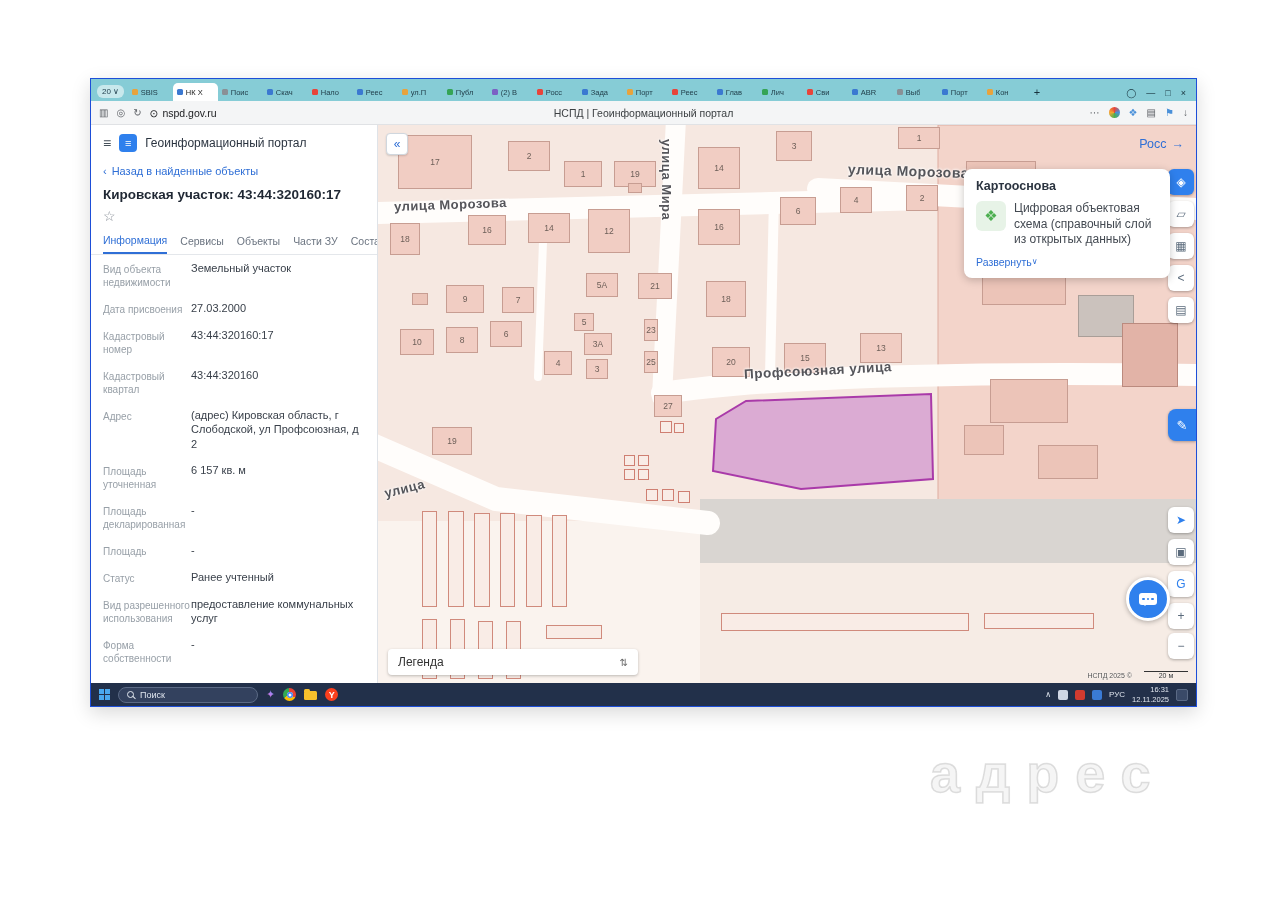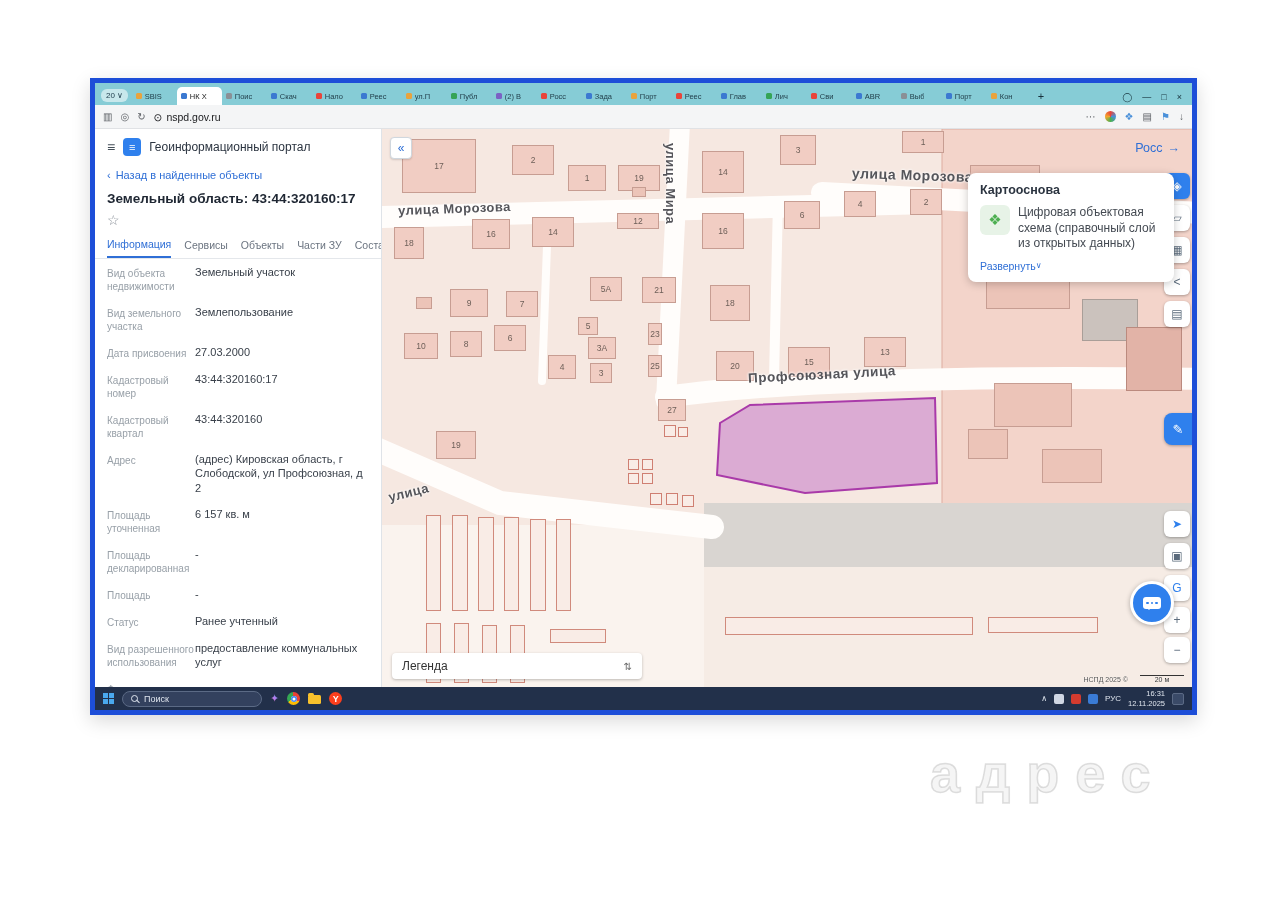--- a/index.html
+++ b/index.html
@@ -1,19 +1,19 @@
 <!DOCTYPE html>
 <html><head>
 <meta charset="utf-8">
 <style>
   * { margin:0; padding:0; box-sizing:border-box; }
   body { font-family:"Liberation Sans", sans-serif; background:#fff; }
   .page { position:relative; width:1280px; height:905px; background:#fff; overflow:hidden; }
 
-  .browser { position:absolute; left:90px; top:78px; width:1107px; border:5px solid #1d4ed8;
+  .browser { position:absolute; left:90px; top:78px; width:1107px; border:1px solid #1d4ed8;
              box-shadow:0 6px 18px rgba(0,0,0,.15); background:#7f1d1d; }
 
   
   .tabbar { height:22px; background:#86ccd6; display:flex; align-items:flex-end; padding:0 4px; }
   .tabchip { display:flex; align-items:center; gap:2px; background:rgba(255,255,255,.55); border-radius:6px;
              font-size:8px; color:#1d3b4a; padding:2px 5px; margin:0 4px 3px 2px; }
   .tab { display:flex; align-items:center; gap:3px; width:45px; height:18px; padding:0 4px; overflow:hidden;
          font-size:7.5px; color:#1e3a46; border-radius:5px 5px 0 0; flex:0 0 auto; }
   .tab.active { background:#fff; color:#222; }
   .fav { width:6px; height:6px; border-radius:1.5px; flex:0 0 auto; }
@@ -217,20 +217,21 @@
       <div class="newtab">+</div>
       <div class="wincontrols">
         <span>◯</span>
         <span>—</span>
         <span>□</span>
         <span>×</span>
       </div>
     </div>
 
     <div class="addressbar">
+      <div class="abar-title">НСПД | Геоинформационный портал</div>
       <div class="abar-left">
         <span>▥</span>
         <span>◎</span>
         <span>↻</span>
         <div class="urlbox">
           <span>⊙</span>
           <span>nspd.gov.ru</span>
         </div>
       </div>
       <div class="abar-right">
@@ -248,39 +249,35 @@
       <aside class="panel">
         <div class="phead">
           <span class="hamb">≡</span>
           <span class="plogo">≡</span>
           <span class="ptitle">Геоинформационный портал</span>
         </div>
         <div class="backlink">
           <span>‹</span>
           <span>Назад в найденные объекты</span>
         </div>
-        <div class="objtitle">Земельный область: 43:44:320160:17</div>
+        <div class="objtitle">Кировская участок: 43:44:320160:17</div>
         <div class="starrow">
           <span>☆</span>
         </div>
         <div class="ptabs">
           <span class="ptab active">Информация</span>
           <span class="ptab">Сервисы</span>
           <span class="ptab">Объекты</span>
           <span class="ptab">Части ЗУ</span>
           <span class="ptab">Соста</span>
 
         </div>
         <div class="frow">
             <div class="flabel">Вид объекта недвижимости</div>
             <div class="fvalue">Земельный участок</div>
-          </div>
-        <div class="frow">
-            <div class="flabel">Вид земельного участка</div>
-            <div class="fvalue">Землепользование</div>
           </div>
         <div class="frow">
             <div class="flabel">Дата присвоения</div>
             <div class="fvalue">27.03.2000</div>
           </div>
         <div class="frow">
             <div class="flabel">Кадастровый номер</div>
             <div class="fvalue">43:44:320160:17</div>
           </div>
         <div class="frow">
@@ -372,21 +369,21 @@
           </div>
         <div class="bld" style="left:12px;top:98px;width:30px;height:32px">
             <span>18</span>
           </div>
         <div class="bld" style="left:90px;top:90px;width:38px;height:30px">
             <span>16</span>
           </div>
         <div class="bld" style="left:150px;top:88px;width:42px;height:30px">
             <span>14</span>
           </div>
-        <div class="bld" style="left:235px;top:84px;width:42px;height:16px">
+        <div class="bld" style="left:210px;top:84px;width:42px;height:44px">
             <span>12</span>
           </div>
         <div class="bld" style="left:328px;top:156px;width:40px;height:36px">
             <span>18</span>
           </div>
         <div class="bld" style="left:68px;top:160px;width:38px;height:28px">
             <span>9</span>
           </div>
         <div class="bld" style="left:124px;top:162px;width:32px;height:26px">
             <span>7</span>

